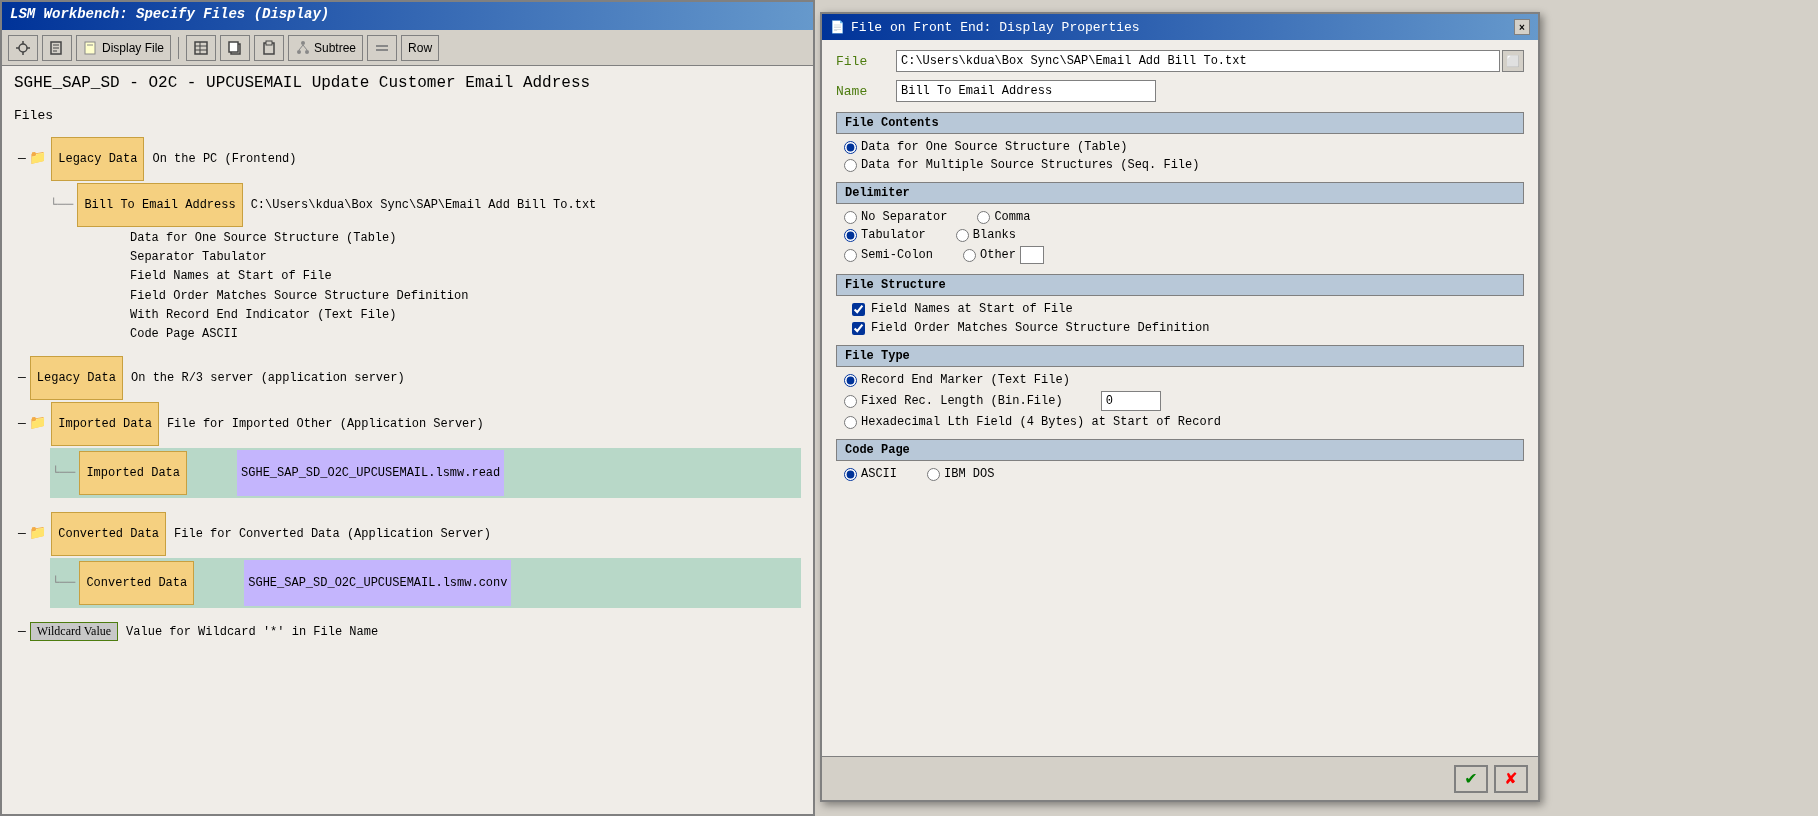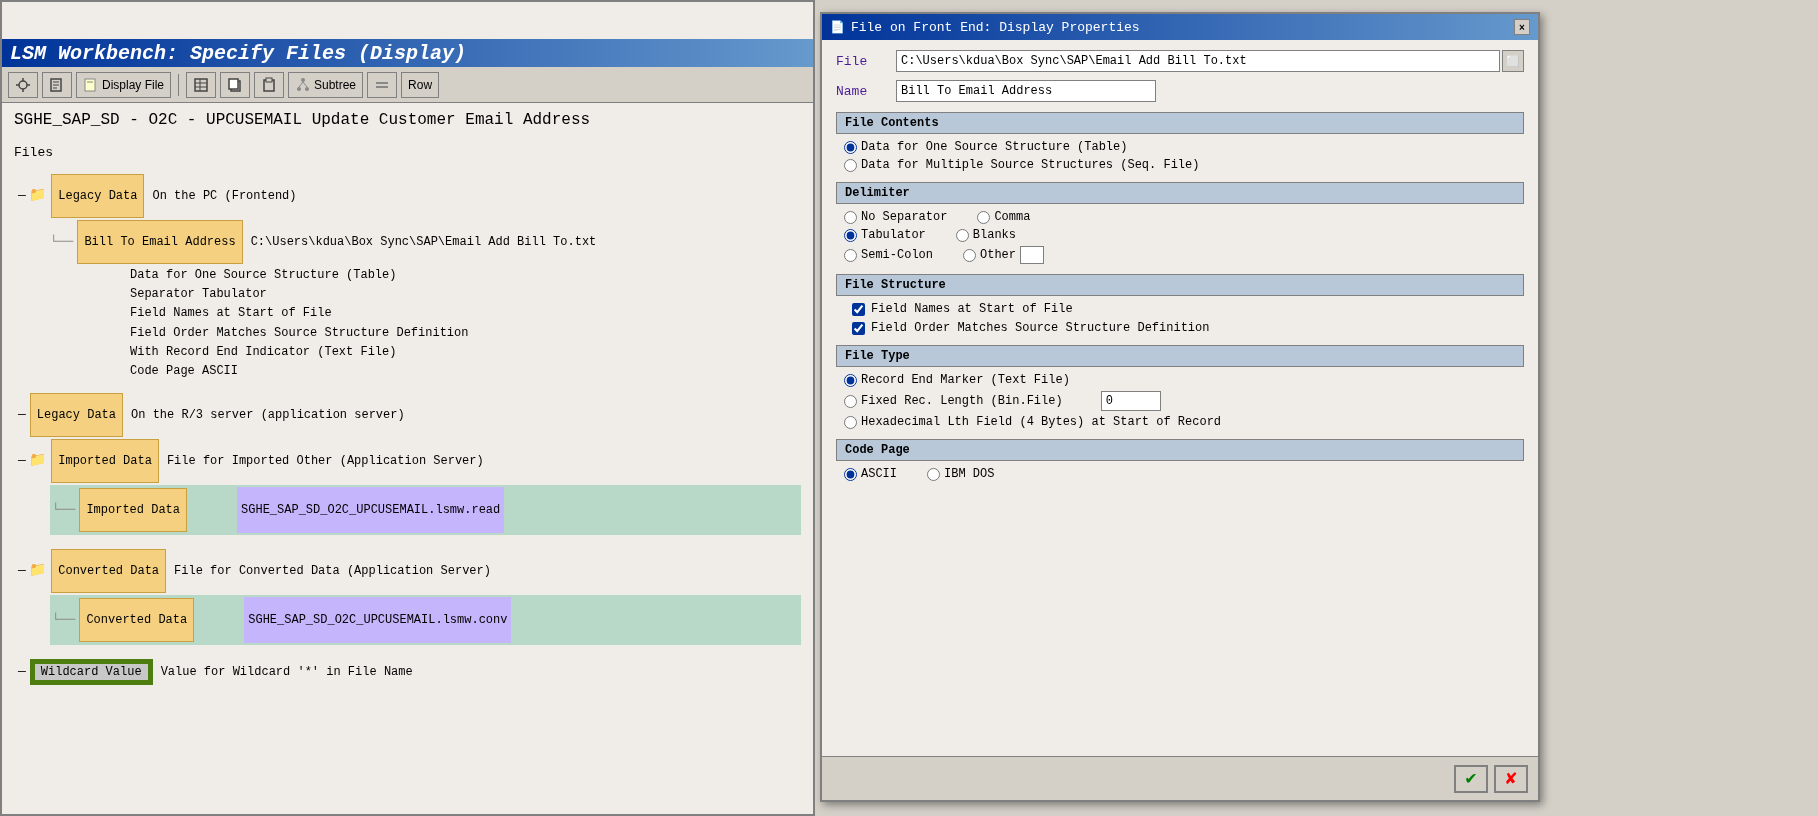--- a/index.html
+++ b/index.html
@@ -21,26 +21,25 @@
       height: 816px;
       background: #f0ede8;
       border: 2px solid #808080;
     }
 
     .main-titlebar {
       background: linear-gradient(to right, #003399, #6699cc);
       color: white;
       font-weight: bold;
       font-style: italic;
-      font-size: 20px;
+      font-size: 14px;
       padding: 4px 8px;
       height: 28px;
       display: flex;
-      align-items: center;
-      margin-top: 37px;
+      align-items: flex-start;
     }
 
     .main-toolbar {
       background: #d4d0c8;
       border-bottom: 1px solid #808080;
       padding: 3px 6px;
       display: flex;
       align-items: center;
       gap: 4px;
       height: 36px;
@@ -96,24 +95,25 @@
       padding: 14px 6px;
       border: 1px solid #c8a040;
       margin-right: 8px;
       font-size: 12px;
       white-space: nowrap;
     }
 
     .node-label-gray {
       background: #c8c8c8;
       padding: 1px 6px;
-      border: 5px solid #4d7c0f;
+      border: 1px solid #4d7c0f;
       margin-right: 8px;
       font-size: 12px;
       white-space: nowrap;
+      font-family: Liberation Serif, serif;
     }
 
     .node-desc {
       font-size: 12px;
       color: #000;
     }
 
     .node-value {
       background: #c4b5fd;
       padding: 16px 4px;
@@ -180,21 +180,21 @@
     .field-row {
       display: flex;
       align-items: center;
       margin-bottom: 8px;
     }
 
     .field-label {
       width: 60px;
       font-size: 13px;
       font-weight: normal;
-      color: #4c1d95;
+      color: #4d7c0f;
     }
 
     .field-input {
       flex: 1;
       height: 22px;
       border: 1px solid #808080;
       background: white;
       padding: 1px 4px;
       font-size: 12px;
       font-family: 'Courier New', Courier, monospace;

